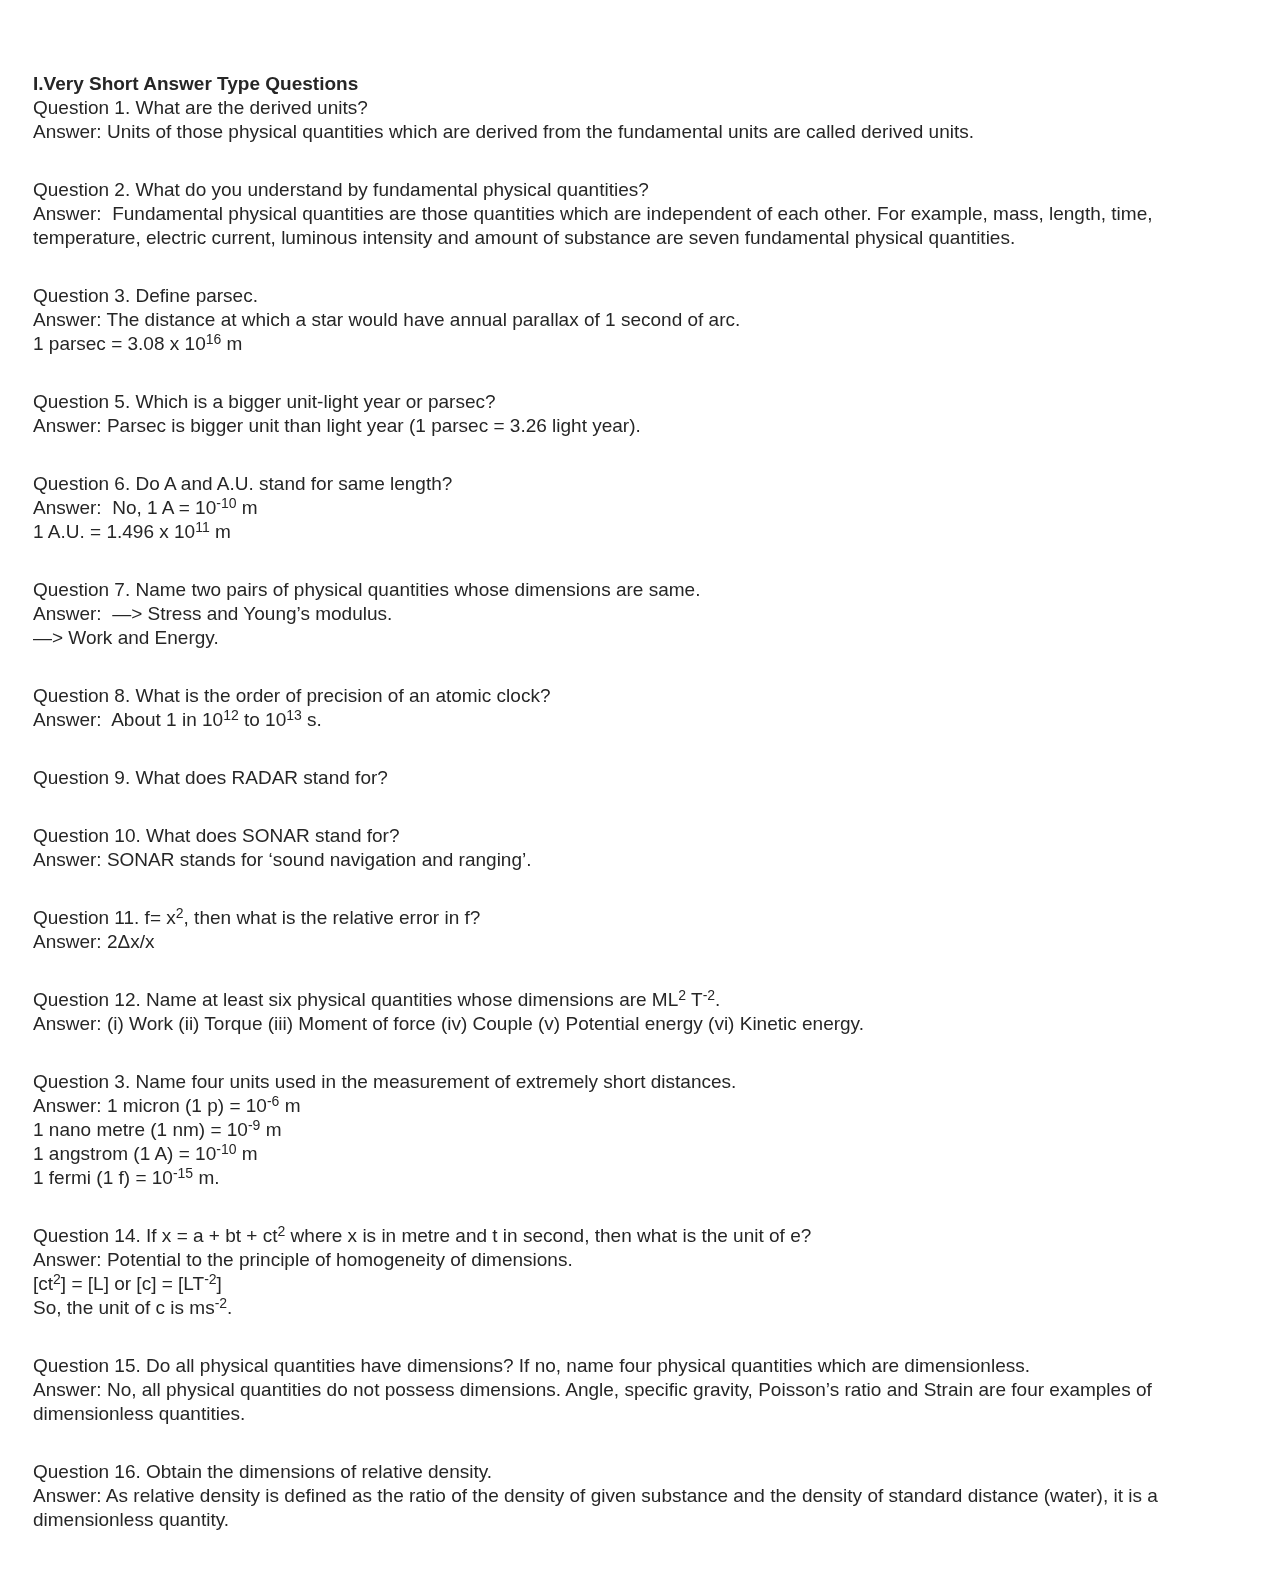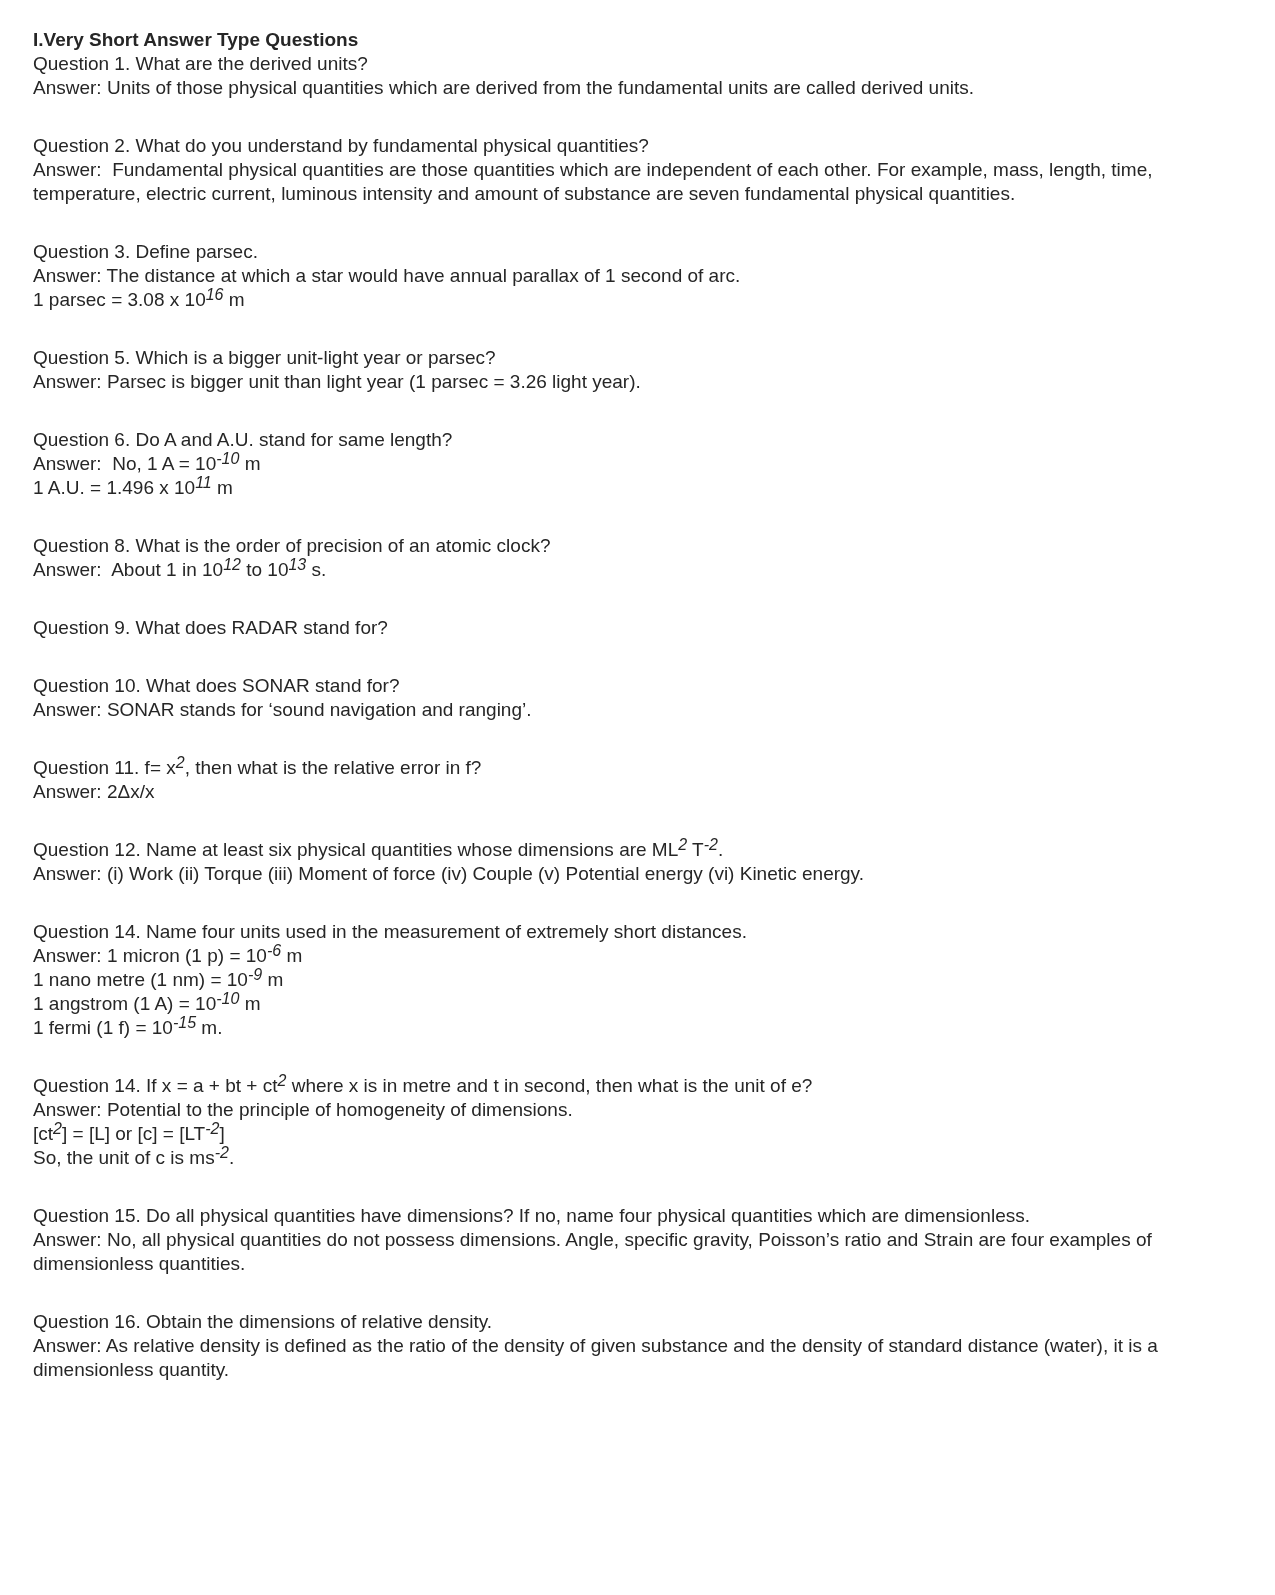--- a/index.html
+++ b/index.html
@@ -11,41 +11,41 @@
     width: 1275px;
     height: 1595px;
     overflow: hidden;
     font-family: "Liberation Sans", sans-serif;
     font-size: 19px;
     line-height: 24px;
     color: #262626;
   }
   .doc {
     padding: 28px 20px 0 33px;
+    margin-top: 44px;
   }
   .heading {
     font-weight: bold;
     white-space: pre;
   }
   .qa-block {
     margin: 0 0 34px 0;
   }
   .qa-block:last-child {
     margin-bottom: 0;
   }
   .line {
     white-space: pre;
   }
   sup.s {
-    font-size: 16px;
+    font-size: 14px;
     line-height: 0;
     position: relative;
     top: -6px;
     vertical-align: baseline;
-    font-style: italic;
   }
 </style>
 </head>
 <body>
 
 <div class="doc">
   <div class="heading">I.Very Short Answer Type Questions</div>
   <div id="qa-list">
       <div class="qa-block">
         <div class="line">Question 1. What are the derived units?</div>
@@ -64,40 +64,45 @@
       <div class="qa-block">
         <div class="line">Question 5. Which is a bigger unit-light year or parsec?</div>
         <div class="line">Answer: Parsec is bigger unit than light year (1 parsec = 3.26 light year).</div>
       </div>
       <div class="qa-block">
         <div class="line">Question 6. Do A and A.U. stand for same length?</div>
         <div class="line">Answer:  No, 1 A = 10<sup class="s">-10</sup> m</div>
         <div class="line">1 A.U. = 1.496 x 10<sup class="s">11</sup> m</div>
       </div>
       <div class="qa-block">
+        <div class="line">Question 7. Name two pairs of physical quantities whose dimensions are same.</div>
+        <div class="line">Answer:  —&gt; Stress and Young’s modulus.</div>
+        <div class="line">—&gt; Work and Energy.</div>
+      </div>
+      <div class="qa-block">
         <div class="line">Question 8. What is the order of precision of an atomic clock?</div>
         <div class="line">Answer:  About 1 in 10<sup class="s">12</sup> to 10<sup class="s">13</sup> s.</div>
       </div>
       <div class="qa-block">
         <div class="line">Question 9. What does RADAR stand for?</div>
       </div>
       <div class="qa-block">
         <div class="line">Question 10. What does SONAR stand for?</div>
         <div class="line">Answer: SONAR stands for ‘sound navigation and ranging’.</div>
       </div>
       <div class="qa-block">
         <div class="line">Question 11. f= x<sup class="s">2</sup>, then what is the relative error in f?</div>
         <div class="line">Answer: 2Δx/x</div>
       </div>
       <div class="qa-block">
         <div class="line">Question 12. Name at least six physical quantities whose dimensions are ML<sup class="s">2</sup> T<sup class="s">-2</sup>.</div>
         <div class="line">Answer: (i) Work (ii) Torque (iii) Moment of force (iv) Couple (v) Potential energy (vi) Kinetic energy.</div>
       </div>
       <div class="qa-block">
-        <div class="line">Question 14. Name four units used in the measurement of extremely short distances.</div>
+        <div class="line">Question 3. Name four units used in the measurement of extremely short distances.</div>
         <div class="line">Answer: 1 micron (1 p) = 10<sup class="s">-6</sup> m</div>
         <div class="line">1 nano metre (1 nm) = 10<sup class="s">-9</sup> m</div>
         <div class="line">1 angstrom (1 A) = 10<sup class="s">-10</sup> m</div>
         <div class="line">1 fermi (1 f) = 10<sup class="s">-15</sup> m.</div>
       </div>
       <div class="qa-block">
         <div class="line">Question 14. If x = a + bt + ct<sup class="s">2</sup> where x is in metre and t in second, then what is the unit of e?</div>
         <div class="line">Answer: Potential to the principle of homogeneity of dimensions.</div>
         <div class="line">[ct<sup class="s">2</sup>] = [L] or [c] = [LT<sup class="s">-2</sup>]</div>
         <div class="line">So, the unit of c is ms<sup class="s">-2</sup>.</div>

